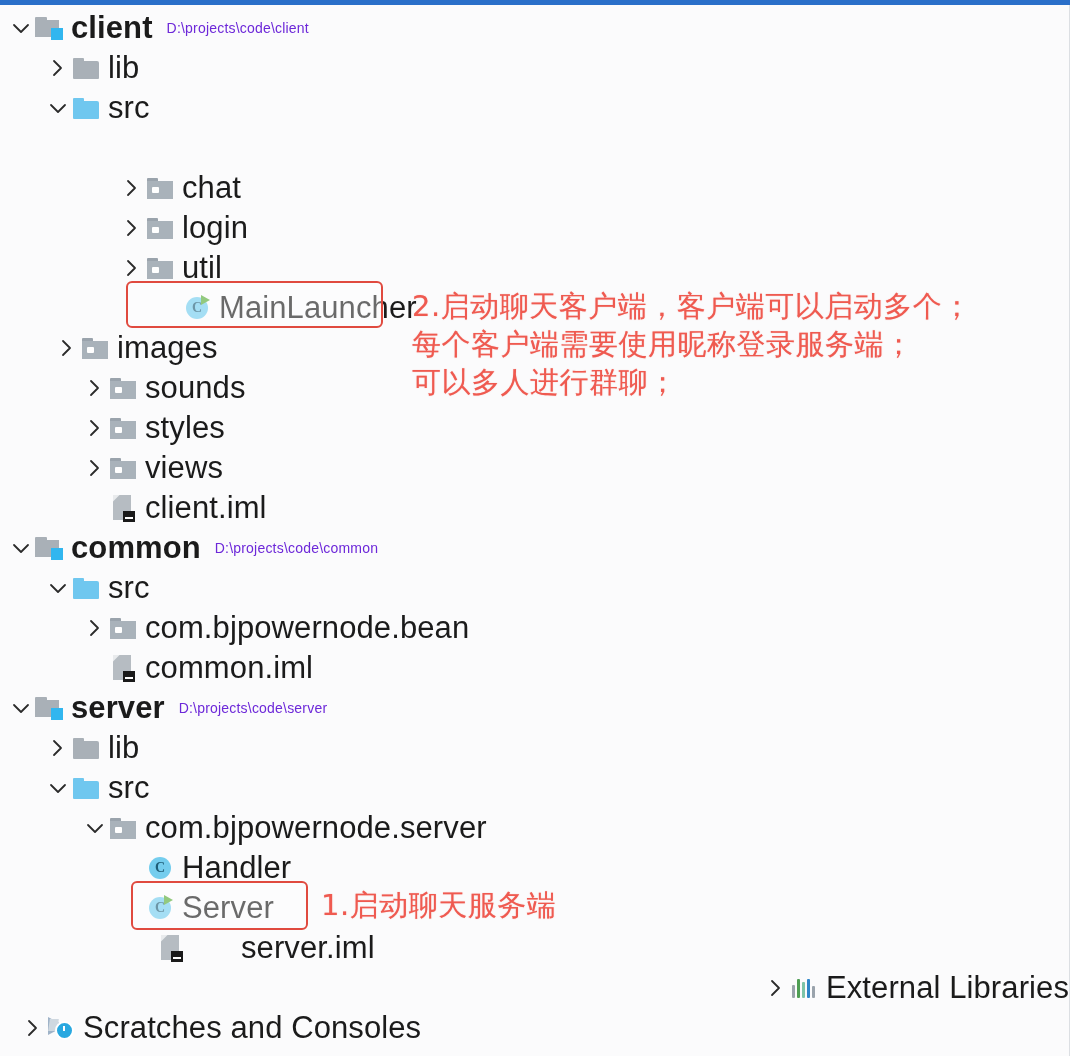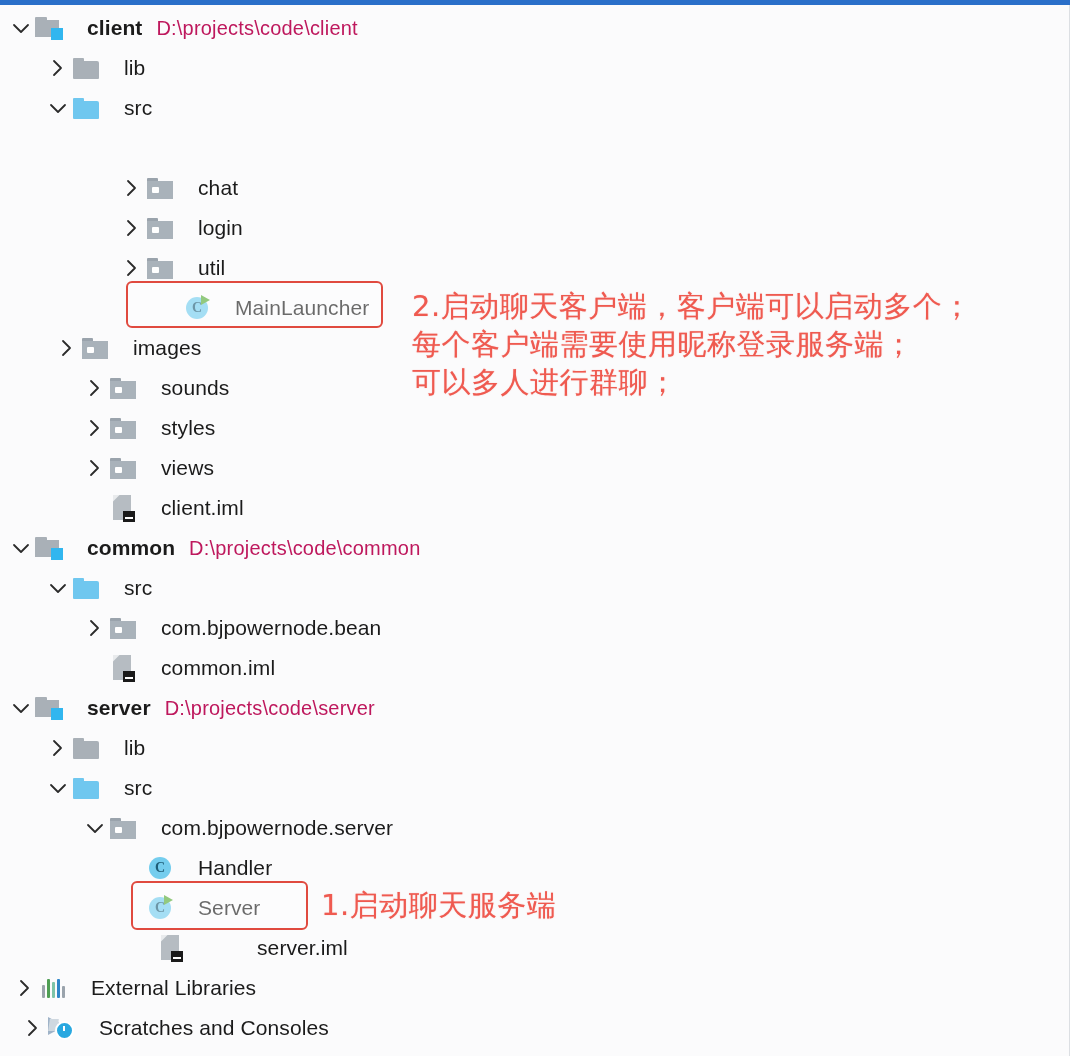--- a/index.html
+++ b/index.html
@@ -31,27 +31,26 @@
     display:flex;align-items:center;justify-content:center;
     color:#3c3f41;
   }
   .arrow svg{display:block;}
   .ico{
     width:30px;height:40px;flex:0 0 30px;
     display:flex;align-items:center;justify-content:center;
     position:relative;
   }
   .label{
-    font-size:21px;color:#1b1b1b;letter-spacing:.1px;
+    font-size:31px;color:#1b1b1b;letter-spacing:.1px;
     padding-left:7px;
-    margin-left:16px;
   }
   .label.bold{font-weight:bold;}
   .path{
-    font-size:20px;color:#be185d;padding-left:14px;letter-spacing:.2px;
+    font-size:14px;color:#6d28d9;padding-left:14px;letter-spacing:.2px;
   }
 
   
   .folder{position:relative;width:26px;height:21px;}
   .folder .tab{
     position:absolute;left:0;top:0;width:11px;height:4px;
     background:inherit;border-radius:1px 1px 0 0;
   }
   .folder .body{
     position:absolute;left:0;top:3px;width:26px;height:18px;border-radius:1px 2px 1px 1px;
@@ -461,21 +460,21 @@
       <span class="arrow empty"></span>
       <span class="ico">
         <span class="imlfile">
           <span class="sheet"></span>
           <span class="corner"></span>
           <span class="sq"></span>
         </span>
       </span>
       <span class="label">server.iml</span>
     </div>
-    <div class="row" style="top: 963px; padding-left: 12px;">
+    <div class="row" style="top: 963px; padding-left: 19px; justify-content: flex-end;">
       <span class="arrow">
         <svg width="20" height="20" viewBox="0 0 20 20">
           <path d="M6 3 L13 10 L6 17" fill="none" stroke="#2b2b2b" stroke-width="1.8" stroke-linecap="round" stroke-linejoin="round"></path>
         </svg>
       </span>
       <span class="ico">
         <span class="libs">
           <i style="height:13px;background:#9aa3ac"></i>
           <i style="height:19px;background:#4f9e54"></i>
           <i style="height:16px;background:#7dc4a8"></i>

